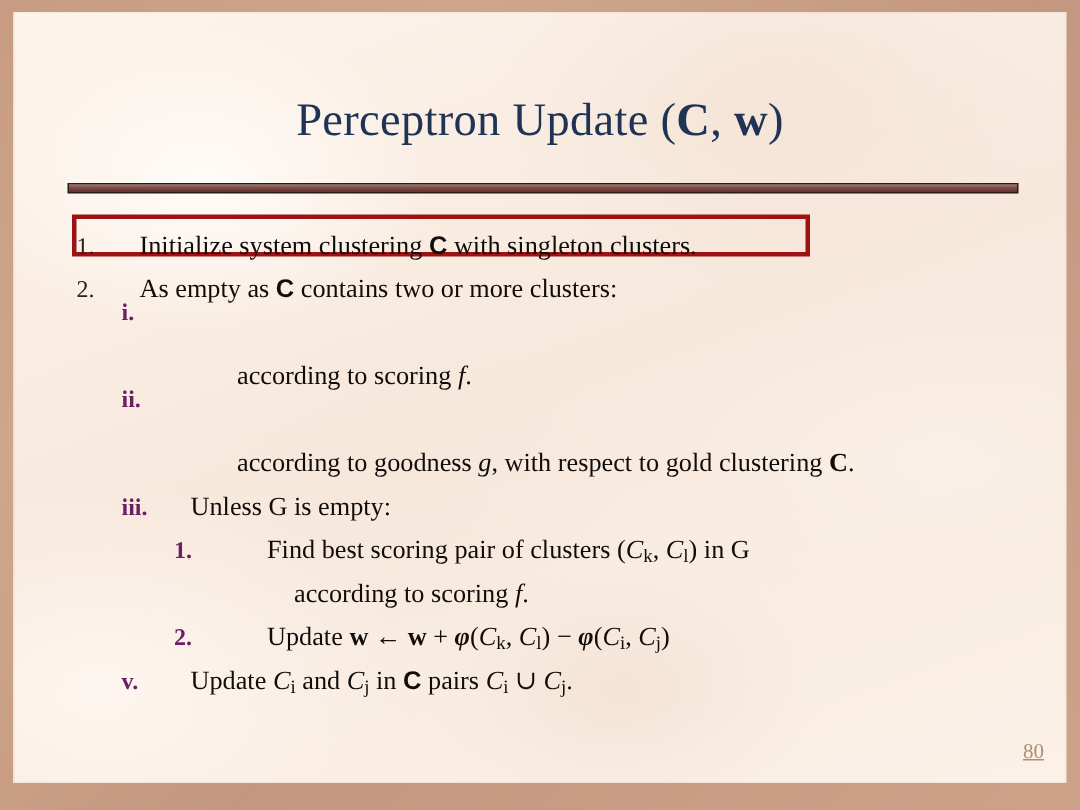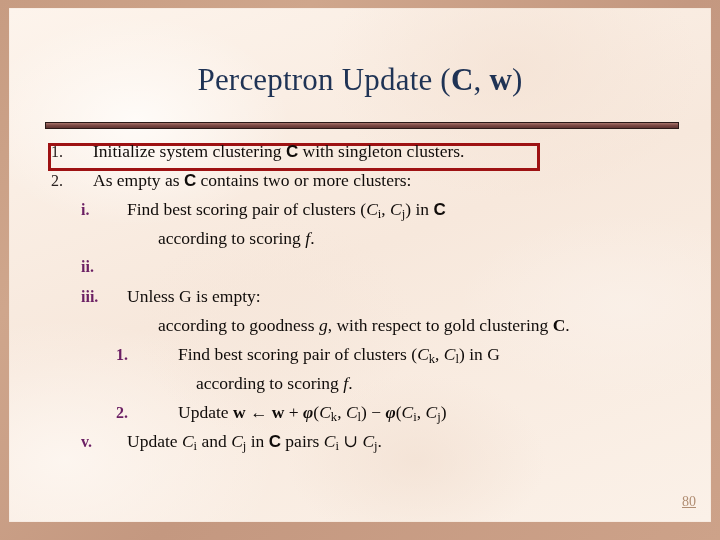--- a/index.html
+++ b/index.html
@@ -84,21 +84,21 @@
 
   .marker {
     flex: 0 0 auto;
     text-align: left;
     font-size: 16px;
   }
   .marker.lvl1 { width: 42px; padding-left: 5px; color: #2a2220; }
   .marker.lvl2 { width: 46px; padding-left: 35px; color: #6b1f63; font-weight: bold; }
   .marker.lvl3 { width: 62px; padding-left: 70px; color: #6b1f63; font-weight: bold; }
 
-  .txt { flex: 1 1 auto; white-space: nowrap; }
+  .txt { flex: 1 1 auto; white-space: nowrap; margin-top: 12px; }
 
   .cont1 { padding-left: 112px; }
   .cont2 { padding-left: 150px; }
 
   
   #hl-box {
     position: absolute;
     left: 2px;
     top: 0px;
     width: 492px;
@@ -159,39 +159,38 @@
       <span class="txt"><span>Initialize system clustering </span><span class="sans-c">C</span><span> with singleton clusters.</span></span>
     </div>
 
     <div class="row">
       <span class="marker lvl1">2.</span>
       <span class="txt"><span>As empty as </span><span class="sans-c">C</span><span> contains two or more clusters:</span></span>
     </div>
 
     <div class="row">
       <span class="marker lvl2">i.</span>
-      <span class="txt"><span>Find best scoring pair of clusters (</span><span class="ital">C</span><span class="sub">i</span><span>, </span><span class="ital">C</span><span class="sub">j</span><span>) in </span><span class="sans-c">C</span></span>
     </div>
     <div class="row">
       <span class="txt cont1"><span>according to scoring </span><span class="ital">f</span><span>.</span></span>
     </div>
 
     <div class="row">
       <span class="marker lvl2">ii.</span>
     </div>
+    <div class="row">
+      <span class="txt cont1"><span>according to goodness </span><span class="ital">g</span><span>, with respect to gold clustering </span><span class="serif-b">C</span><span>.</span></span>
+    </div>
+
     <div class="row">
       <span class="marker lvl2">iii.</span>
       <span class="txt">Unless G is empty:</span>
     </div>
 
     <div class="row">
-      <span class="txt cont1"><span>according to goodness </span><span class="ital">g</span><span>, with respect to gold clustering </span><span class="serif-b">C</span><span>.</span></span>
-    </div>
-
-    <div class="row">
       <span class="marker lvl3">1.</span>
       <span class="txt"><span>Find best scoring pair of clusters (</span><span class="ital">C</span><span class="sub">k</span><span>, </span><span class="ital">C</span><span class="sub">l</span><span>) in G</span></span>
     </div>
     <div class="row">
       <span class="txt cont2"><span>according to scoring </span><span class="ital">f</span><span>.</span></span>
     </div>
 
     <div class="row">
       <span class="marker lvl3">2.</span>
       <span class="txt"><span>Update </span><span class="serif-b">w</span><span> ← </span><span class="serif-b">w</span><span> + </span><span class="phi">φ</span><span>(</span><span class="ital">C</span><span class="sub">k</span><span>, </span><span class="ital">C</span><span class="sub">l</span><span>)</span><span> − </span><span class="phi">φ</span><span>(</span><span class="ital">C</span><span class="sub">i</span><span>, </span><span class="ital">C</span><span class="sub">j</span><span>)</span></span>

